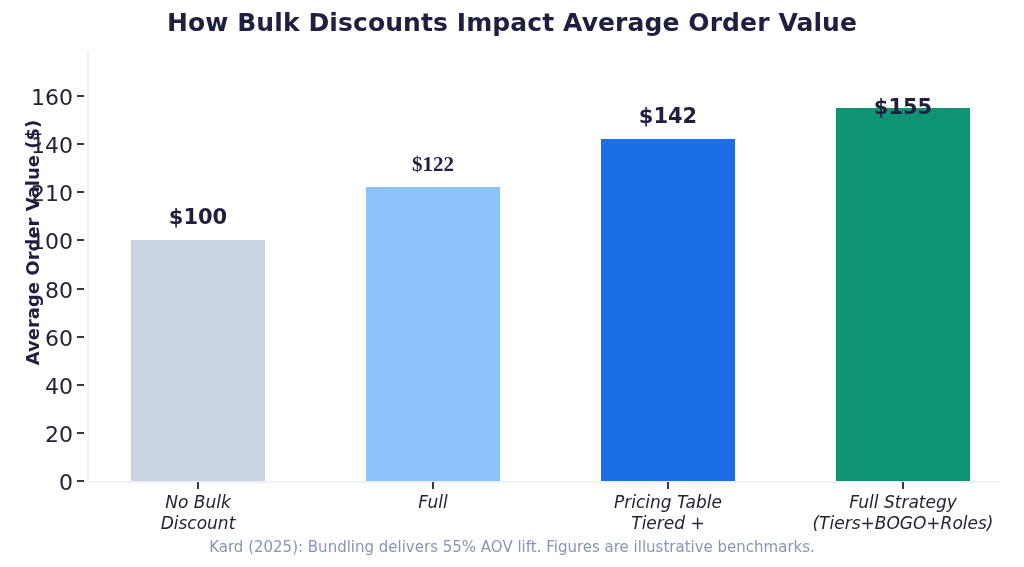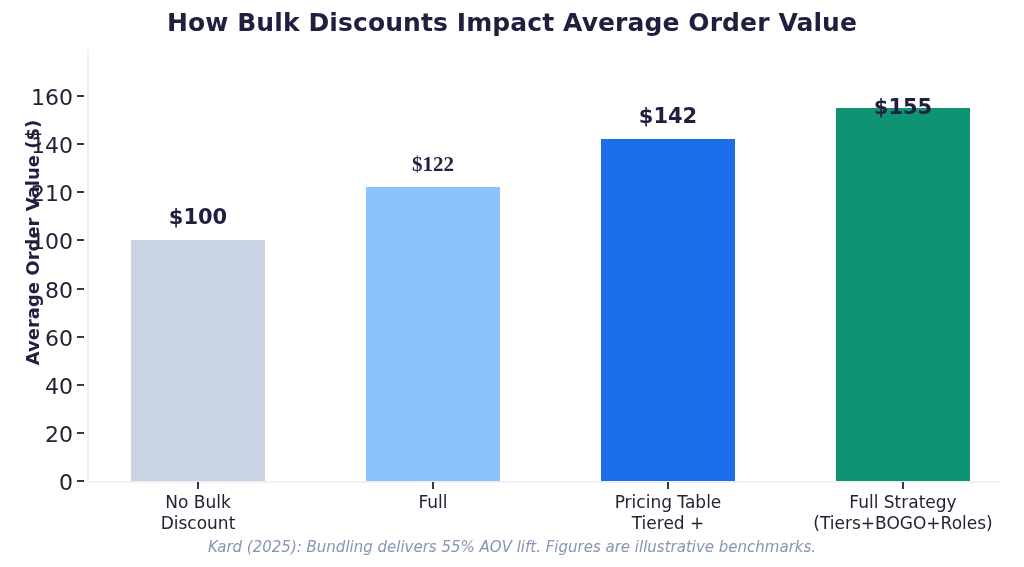--- a/index.html
+++ b/index.html
@@ -126,31 +126,31 @@
     background: #33384a;
   }
   .x-tick-label {
     position: absolute;
     top: 492px;
     text-align: center;
     font-size: 17px;
     color: #222433;
     line-height: 21px;
     white-space: nowrap;
+    font-style: italic;
   }
 
   
   #footnote {
     position: absolute;
     left: 0;
     top: 538px;
     width: 1024px;
     text-align: center;
     font-size: 15px;
-    font-style: italic;
     color: #8795b5;
   }
 </style>
 </head>
 <body>
 
 <div id="figure">
 
   <div id="chart-title">How Bulk Discounts Impact Average Order Value</div>
 

